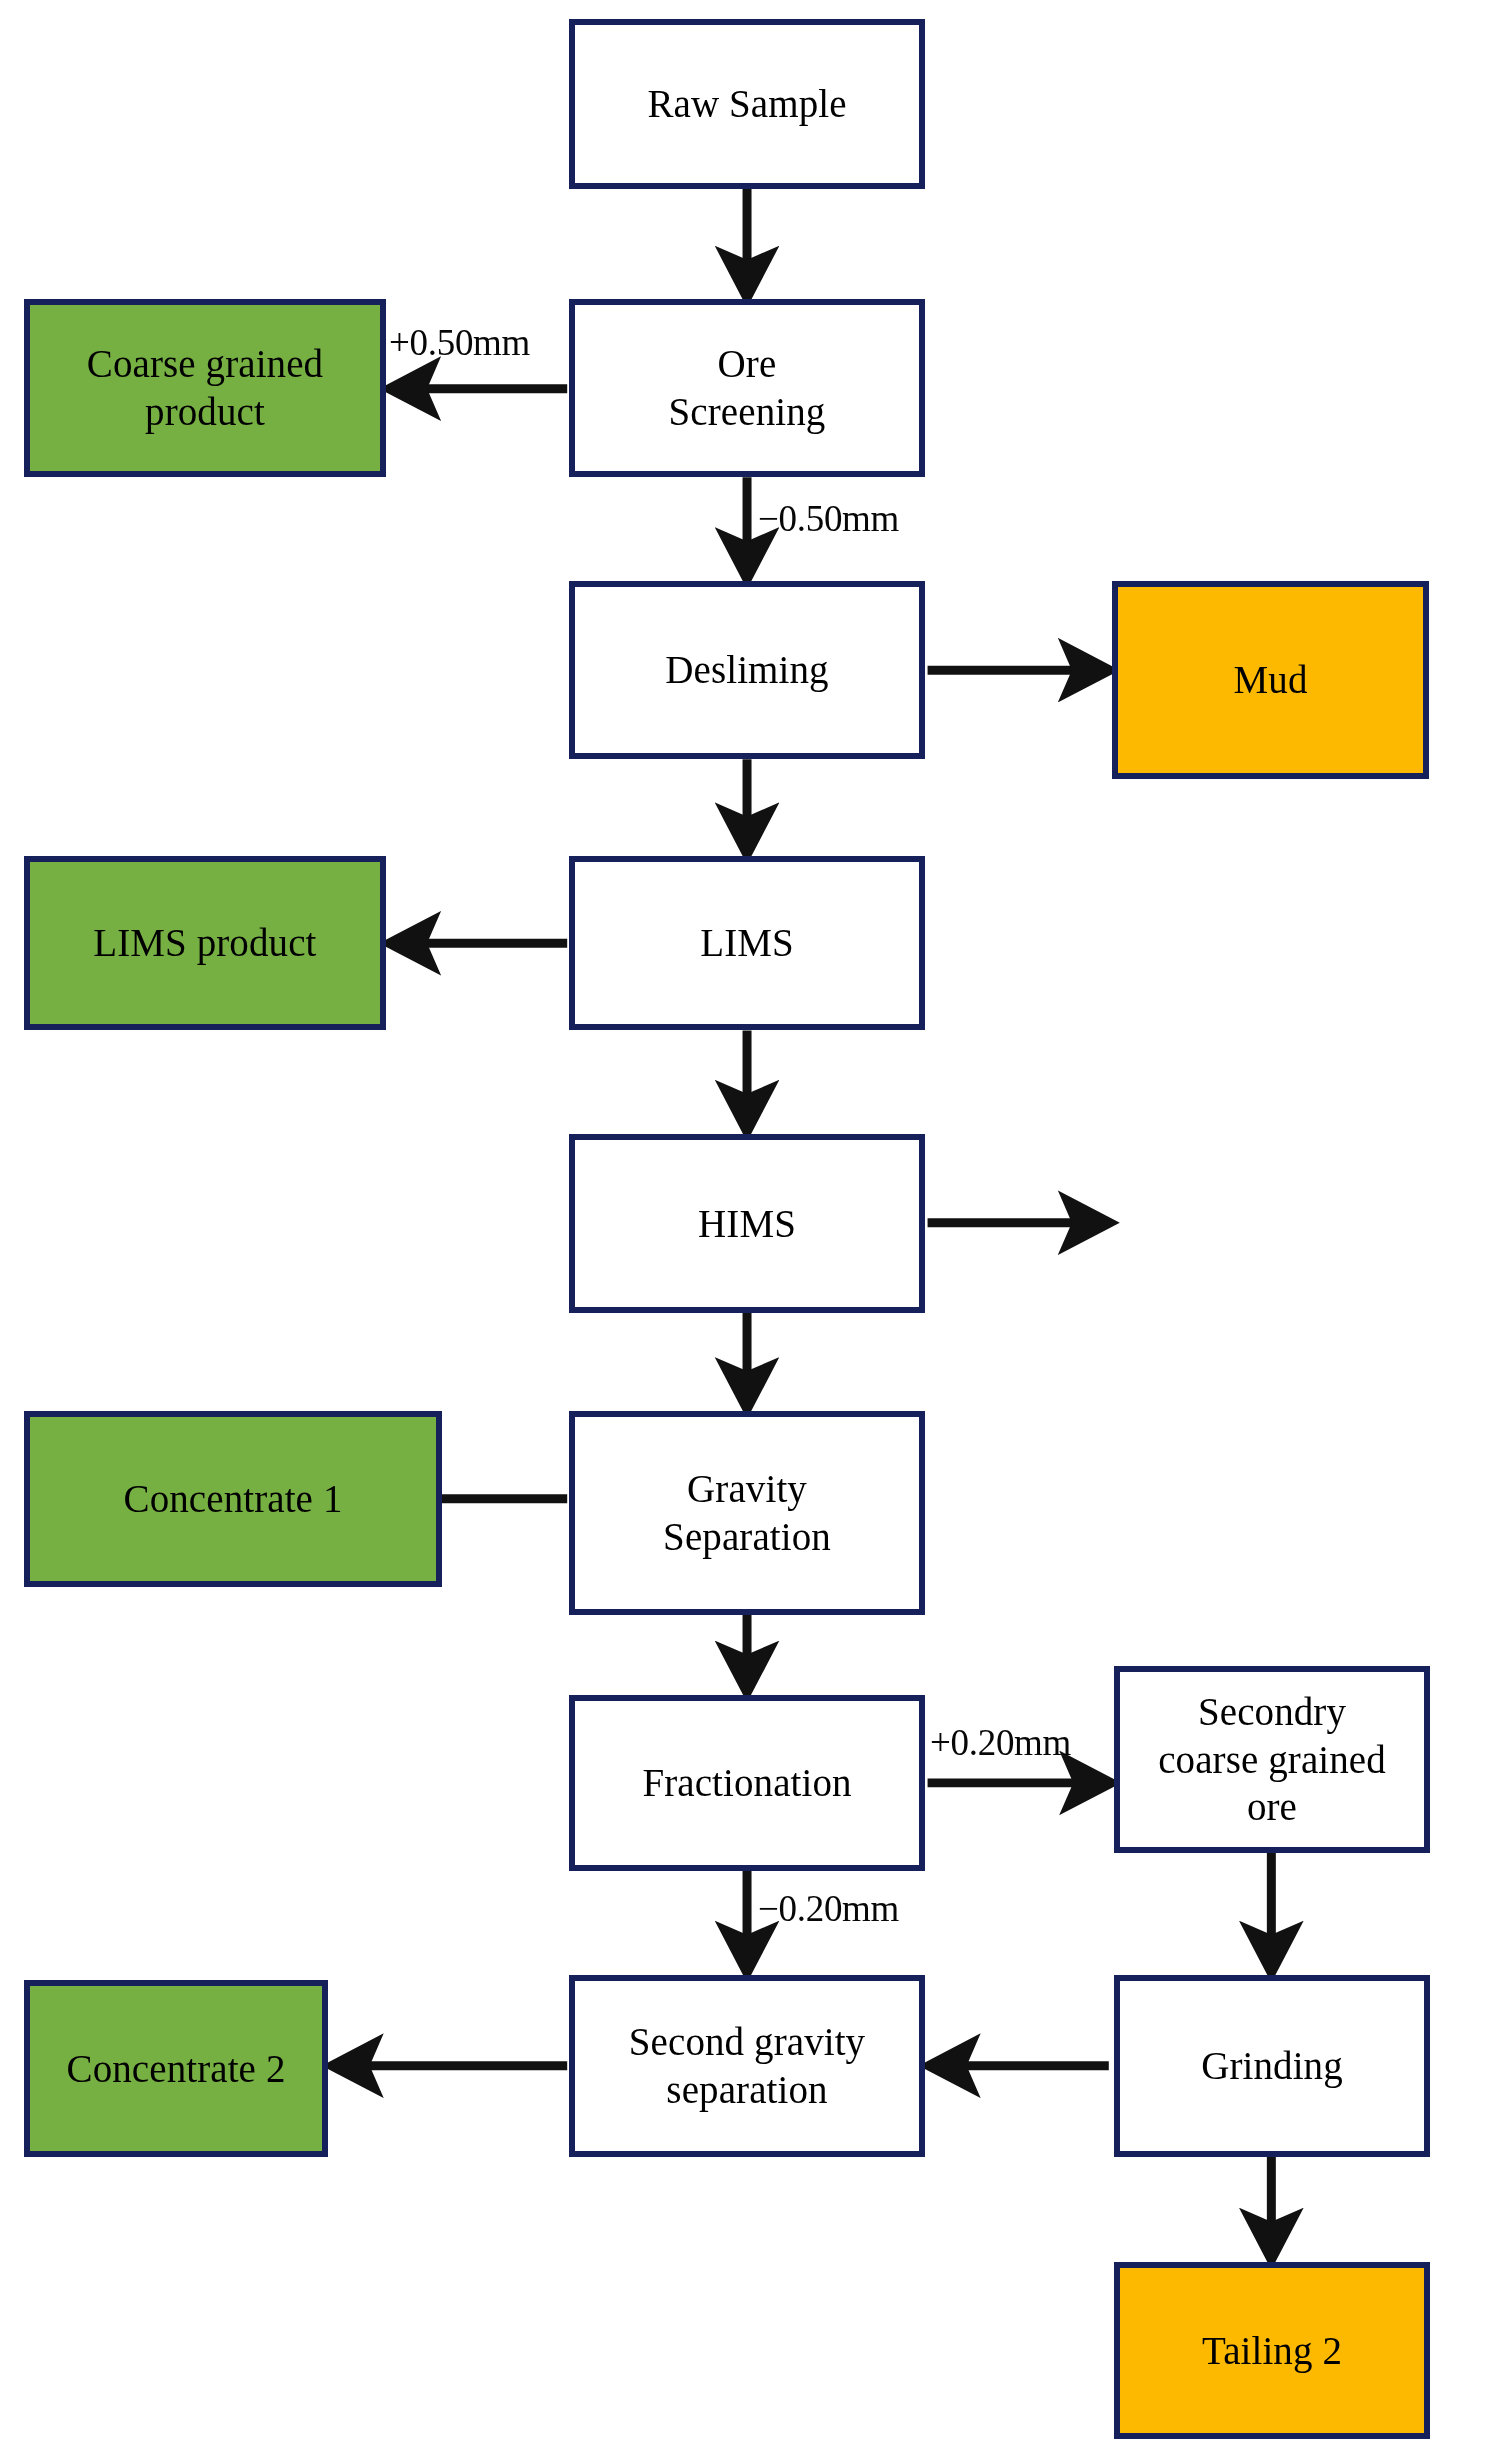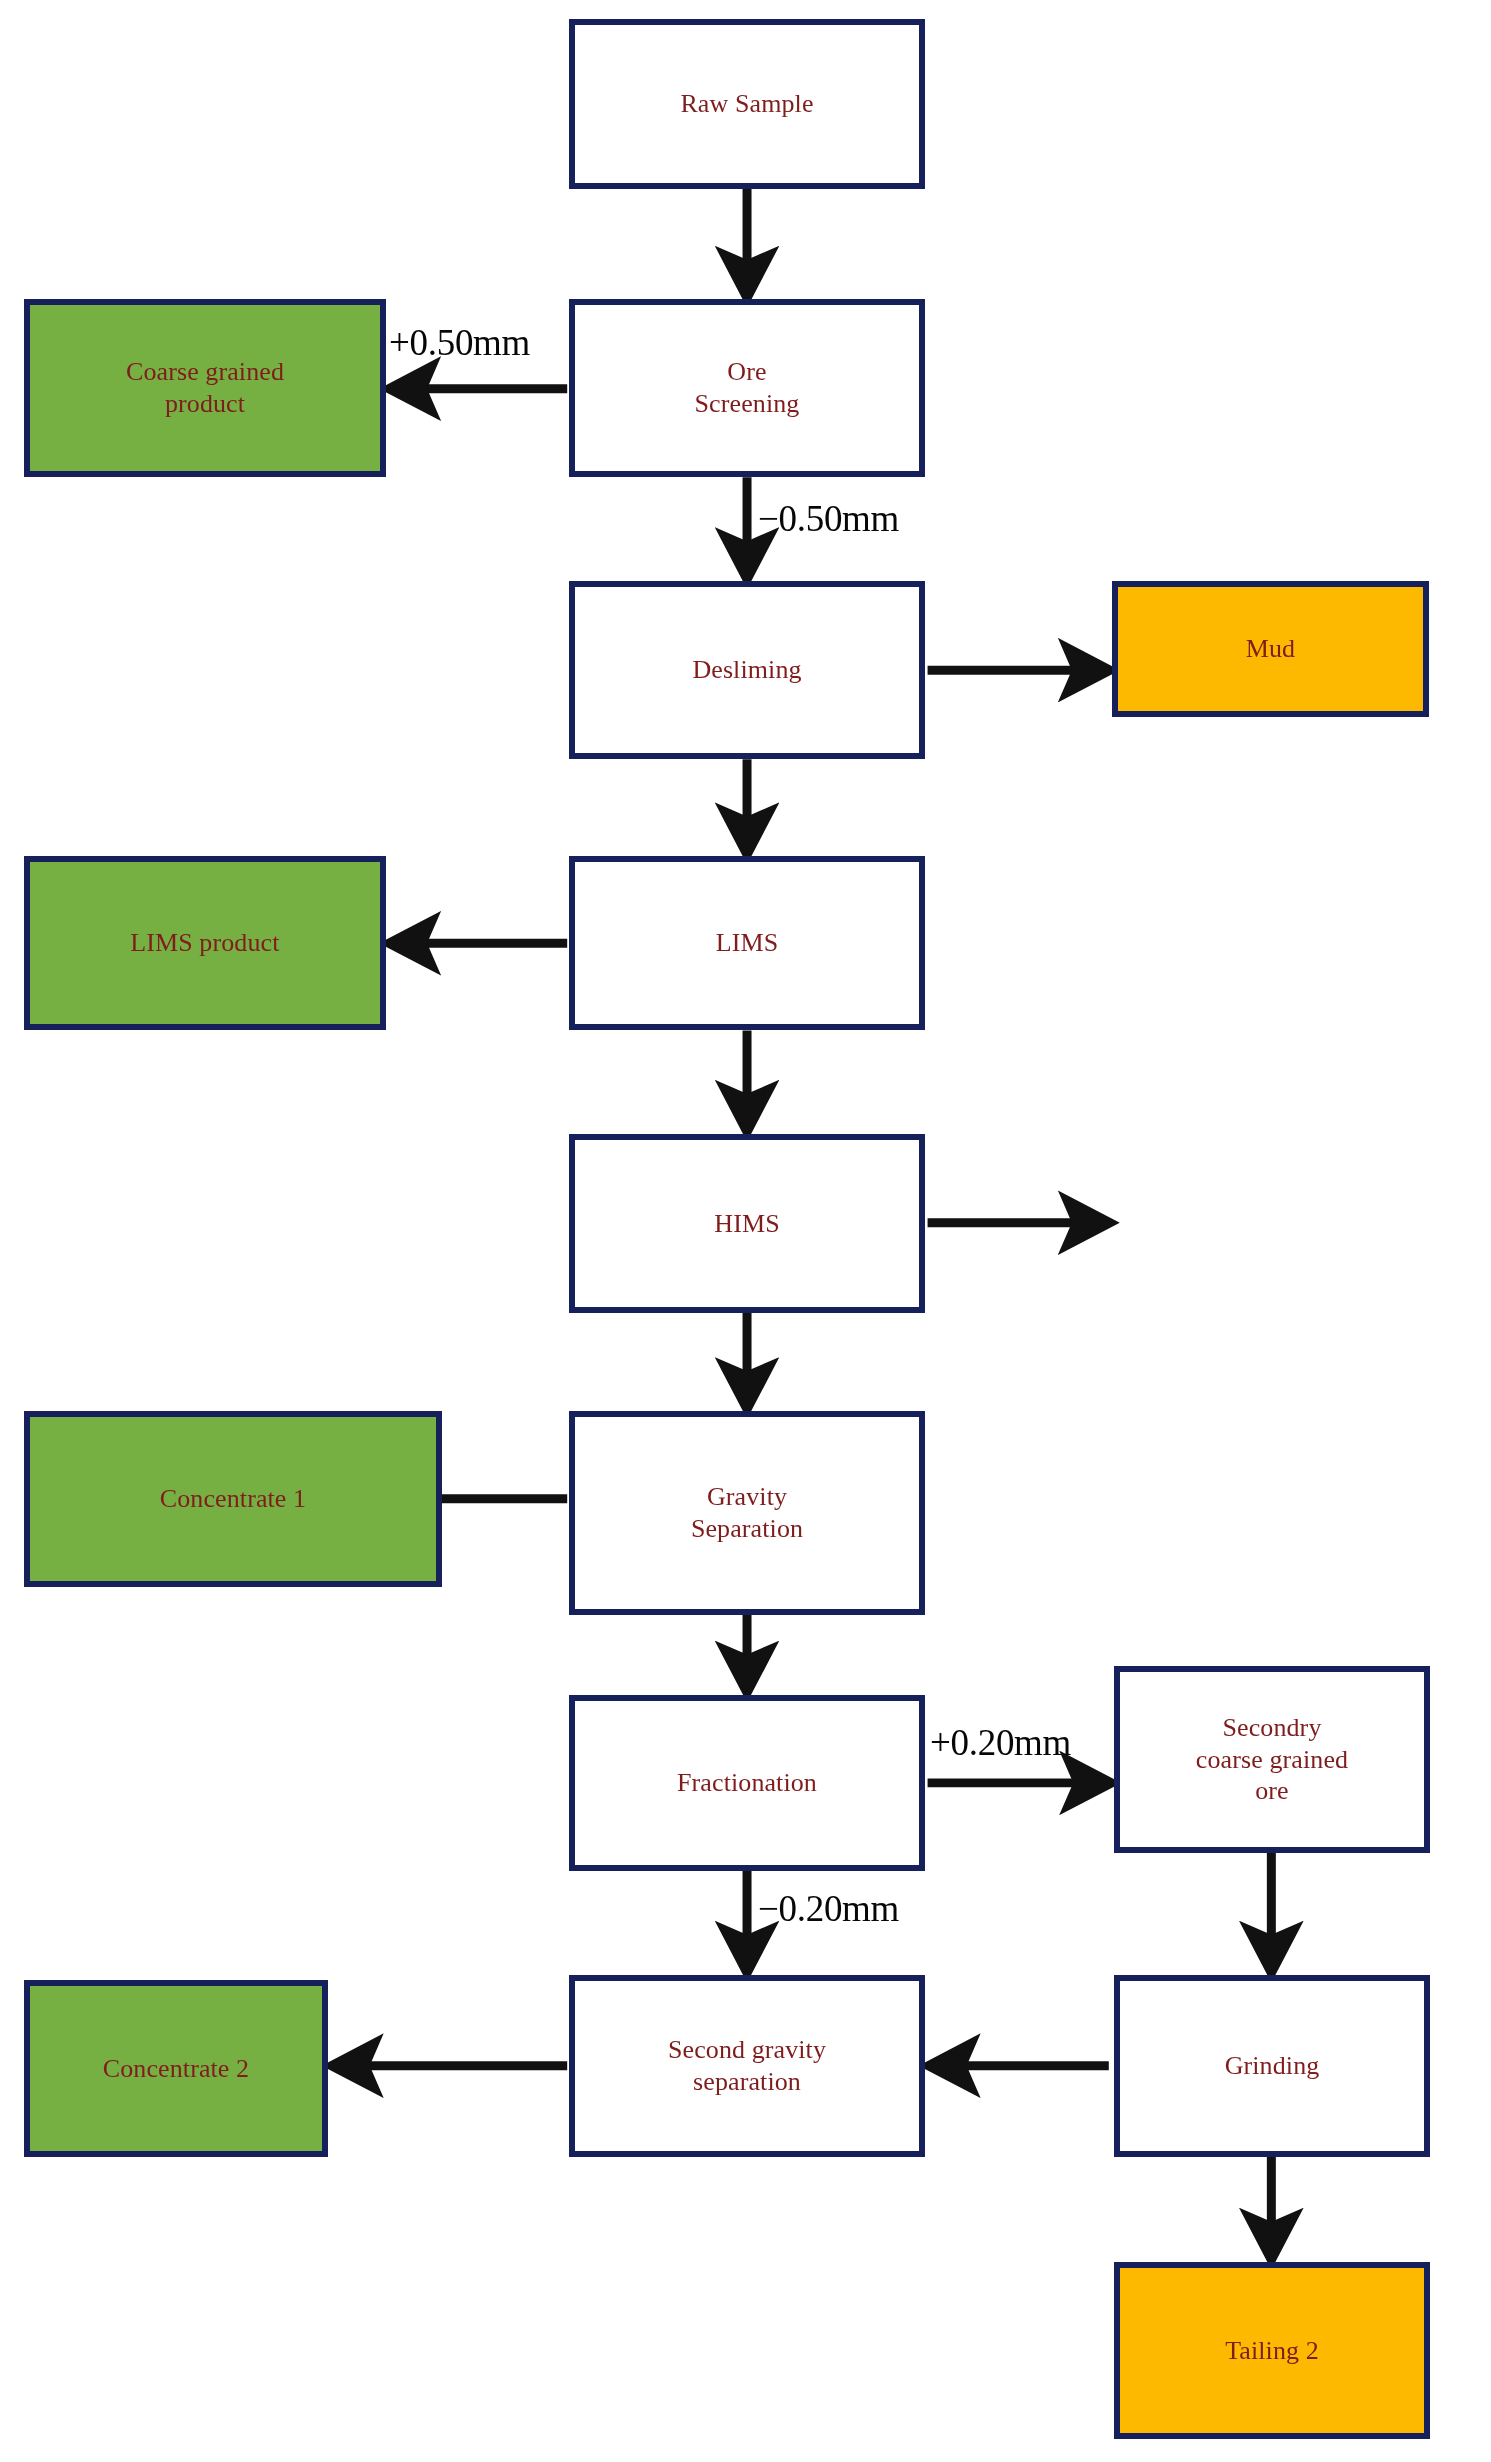--- a/index.html
+++ b/index.html
@@ -14,22 +14,22 @@
   #edges{position:absolute;left:0;top:0;width:1492px;height:2462px;pointer-events:none;}
   .node{
     position:absolute;
     box-sizing:border-box;
     border:6.2px solid #16205a;
     background:#ffffff;
     display:flex;
     align-items:center;
     justify-content:center;
     text-align:center;
-    color:#7f1d1d;
-    font-size:26px;
+    color:#000000;
+    font-size:39px;
     line-height:1.22;
     letter-spacing:0.1px;
     padding:2.8px 8.3px;
     white-space:pre-line;
   }
   .node.green{background:#76b043;}
   .node.orange{background:#fcb900;}
   .node.white{background:#ffffff;}
   .edge-label{
     position:absolute;
@@ -71,21 +71,21 @@
       <line x1="820" y1="2987" x2="483" y2="2987"></line>
     </g>
   </svg>
 
   <div class="node white" style="left:569px;top:18.7px;width:356px;height:170px;">Raw Sample</div>
   <div class="node green" style="left:24px;top:299px;width:362px;height:178px;">Coarse grained
 product</div>
   <div class="node white" style="left:569px;top:299px;width:356px;height:178px;">Ore
 Screening</div>
   <div class="node white" style="left:569px;top:581px;width:356px;height:178px;">Desliming</div>
-  <div class="node orange" style="left:1112px;top:581px;width:317px;height:136px;">Mud</div>
+  <div class="node orange" style="left:1112px;top:581px;width:317px;height:198px;">Mud</div>
   <div class="node green" style="left:24px;top:856px;width:362px;height:174px;padding-left:8px;">LIMS product</div>
   <div class="node white" style="left:569px;top:1134px;width:356px;height:179px;">HIMS</div>
   <div class="node white" style="left:569px;top:856px;width:356px;height:174px;">LIMS</div>
   <div class="node green" style="left:24px;top:1411px;width:418px;height:176px;">Concentrate 1</div>
   <div class="node white" style="left:569px;top:1411px;width:356px;height:204px;">Gravity
 Separation</div>
   <div class="node white" style="left:569px;top:1695px;width:356px;height:176px;">Fractionation</div>
   <div class="node white" style="left:1114px;top:1666px;width:316px;height:187px;">Secondry
 coarse grained
 ore</div>

